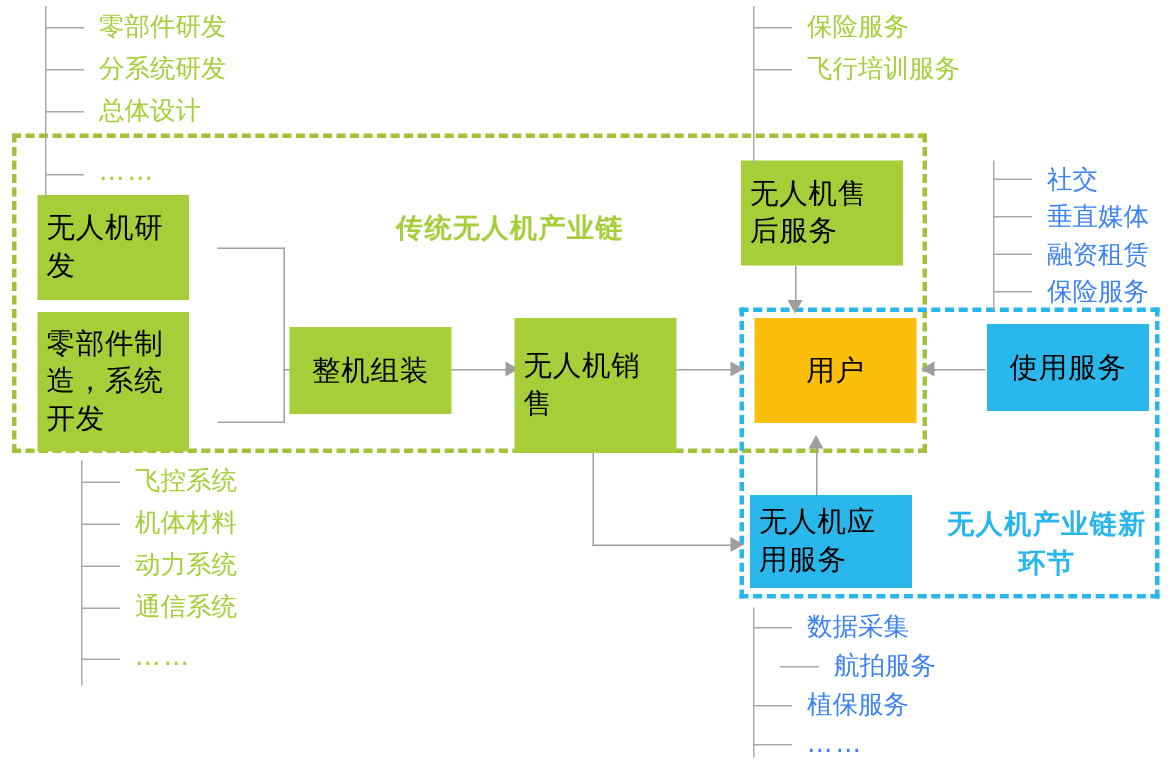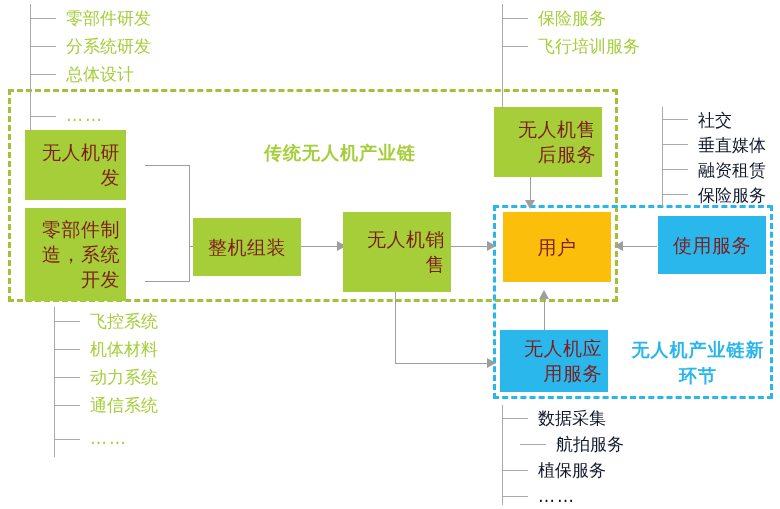--- a/index.html
+++ b/index.html
@@ -28,22 +28,22 @@
     border:3px dashed #29B6EC;
   }
 
   
   .node{
     position:absolute;
     box-sizing:border-box;
     display:flex;
     align-items:center;
     justify-content:center;
-    text-align:right;
-    color:#7f1d1d;
+    text-align:left;
+    color:#000000;
     font-size:19px;
     line-height:25px;
     letter-spacing:0.5px;
     padding:2px 6px;
   }
   .node-green{background:#A5CE39;}
   .node-blue{background:#2AB8EC;}
   .node-yellow{background:#FBBE0B;}
 
   
@@ -79,21 +79,21 @@
     flex:0 0 auto;
     margin-left:0px;
   }
   .callout .txt{
     margin-left:10px;
     font-size:17px;
     line-height:22px;
     white-space:nowrap;
   }
   .txt-green{color:#A5CE39;}
-  .txt-blue{color:#0f172a;}
+  .txt-blue{color:#3b82f6;}
   .dots{letter-spacing:2px;font-size:15px;}
 
   
   .ln{position:absolute;background:#9E9E9E;}
   .lnh{height:1px;}
   .lnv{width:1px;}
   .arrow{position:absolute;width:0;height:0;}
   .arrow-r{
     border-top:5px solid transparent;
     border-bottom:5px solid transparent;
@@ -155,21 +155,21 @@
 
   <div class="ln lnh" style="left:622px;top:246px;width:35px;"></div>
   <div class="arrow arrow-l" style="left:614px;top:241px;"></div>
 
   <div class="node node-green" style="left:25px;top:130px;width:101px;height:70px;">无人机研发</div>
 
   <div class="node node-green" style="left:25px;top:208px;width:101px;height:93px;">零部件制造，系统开发</div>
 
   <div class="node node-green" style="left:193px;top:218px;width:108px;height:58px;">整机组装</div>
 
-  <div class="node node-green" style="left:343px;top:212px;width:108px;height:80px;">无人机销售</div>
+  <div class="node node-green" style="left:343px;top:212px;width:108px;height:90px;">无人机销售</div>
 
   <div class="node node-green" style="left:494px;top:107px;width:108px;height:70px;">无人机售后服务</div>
 
   <div class="node node-yellow" style="left:503px;top:212px;width:108px;height:70px;">用户</div>
 
   <div class="node node-blue" style="left:658px;top:216px;width:108px;height:58px;">使用服务</div>
 
   <div class="node node-blue" style="left:500px;top:330px;width:108px;height:62px;">无人机应用服务</div>
 
   <div class="callout" style="left:30px;top:4px;height:128px;">

